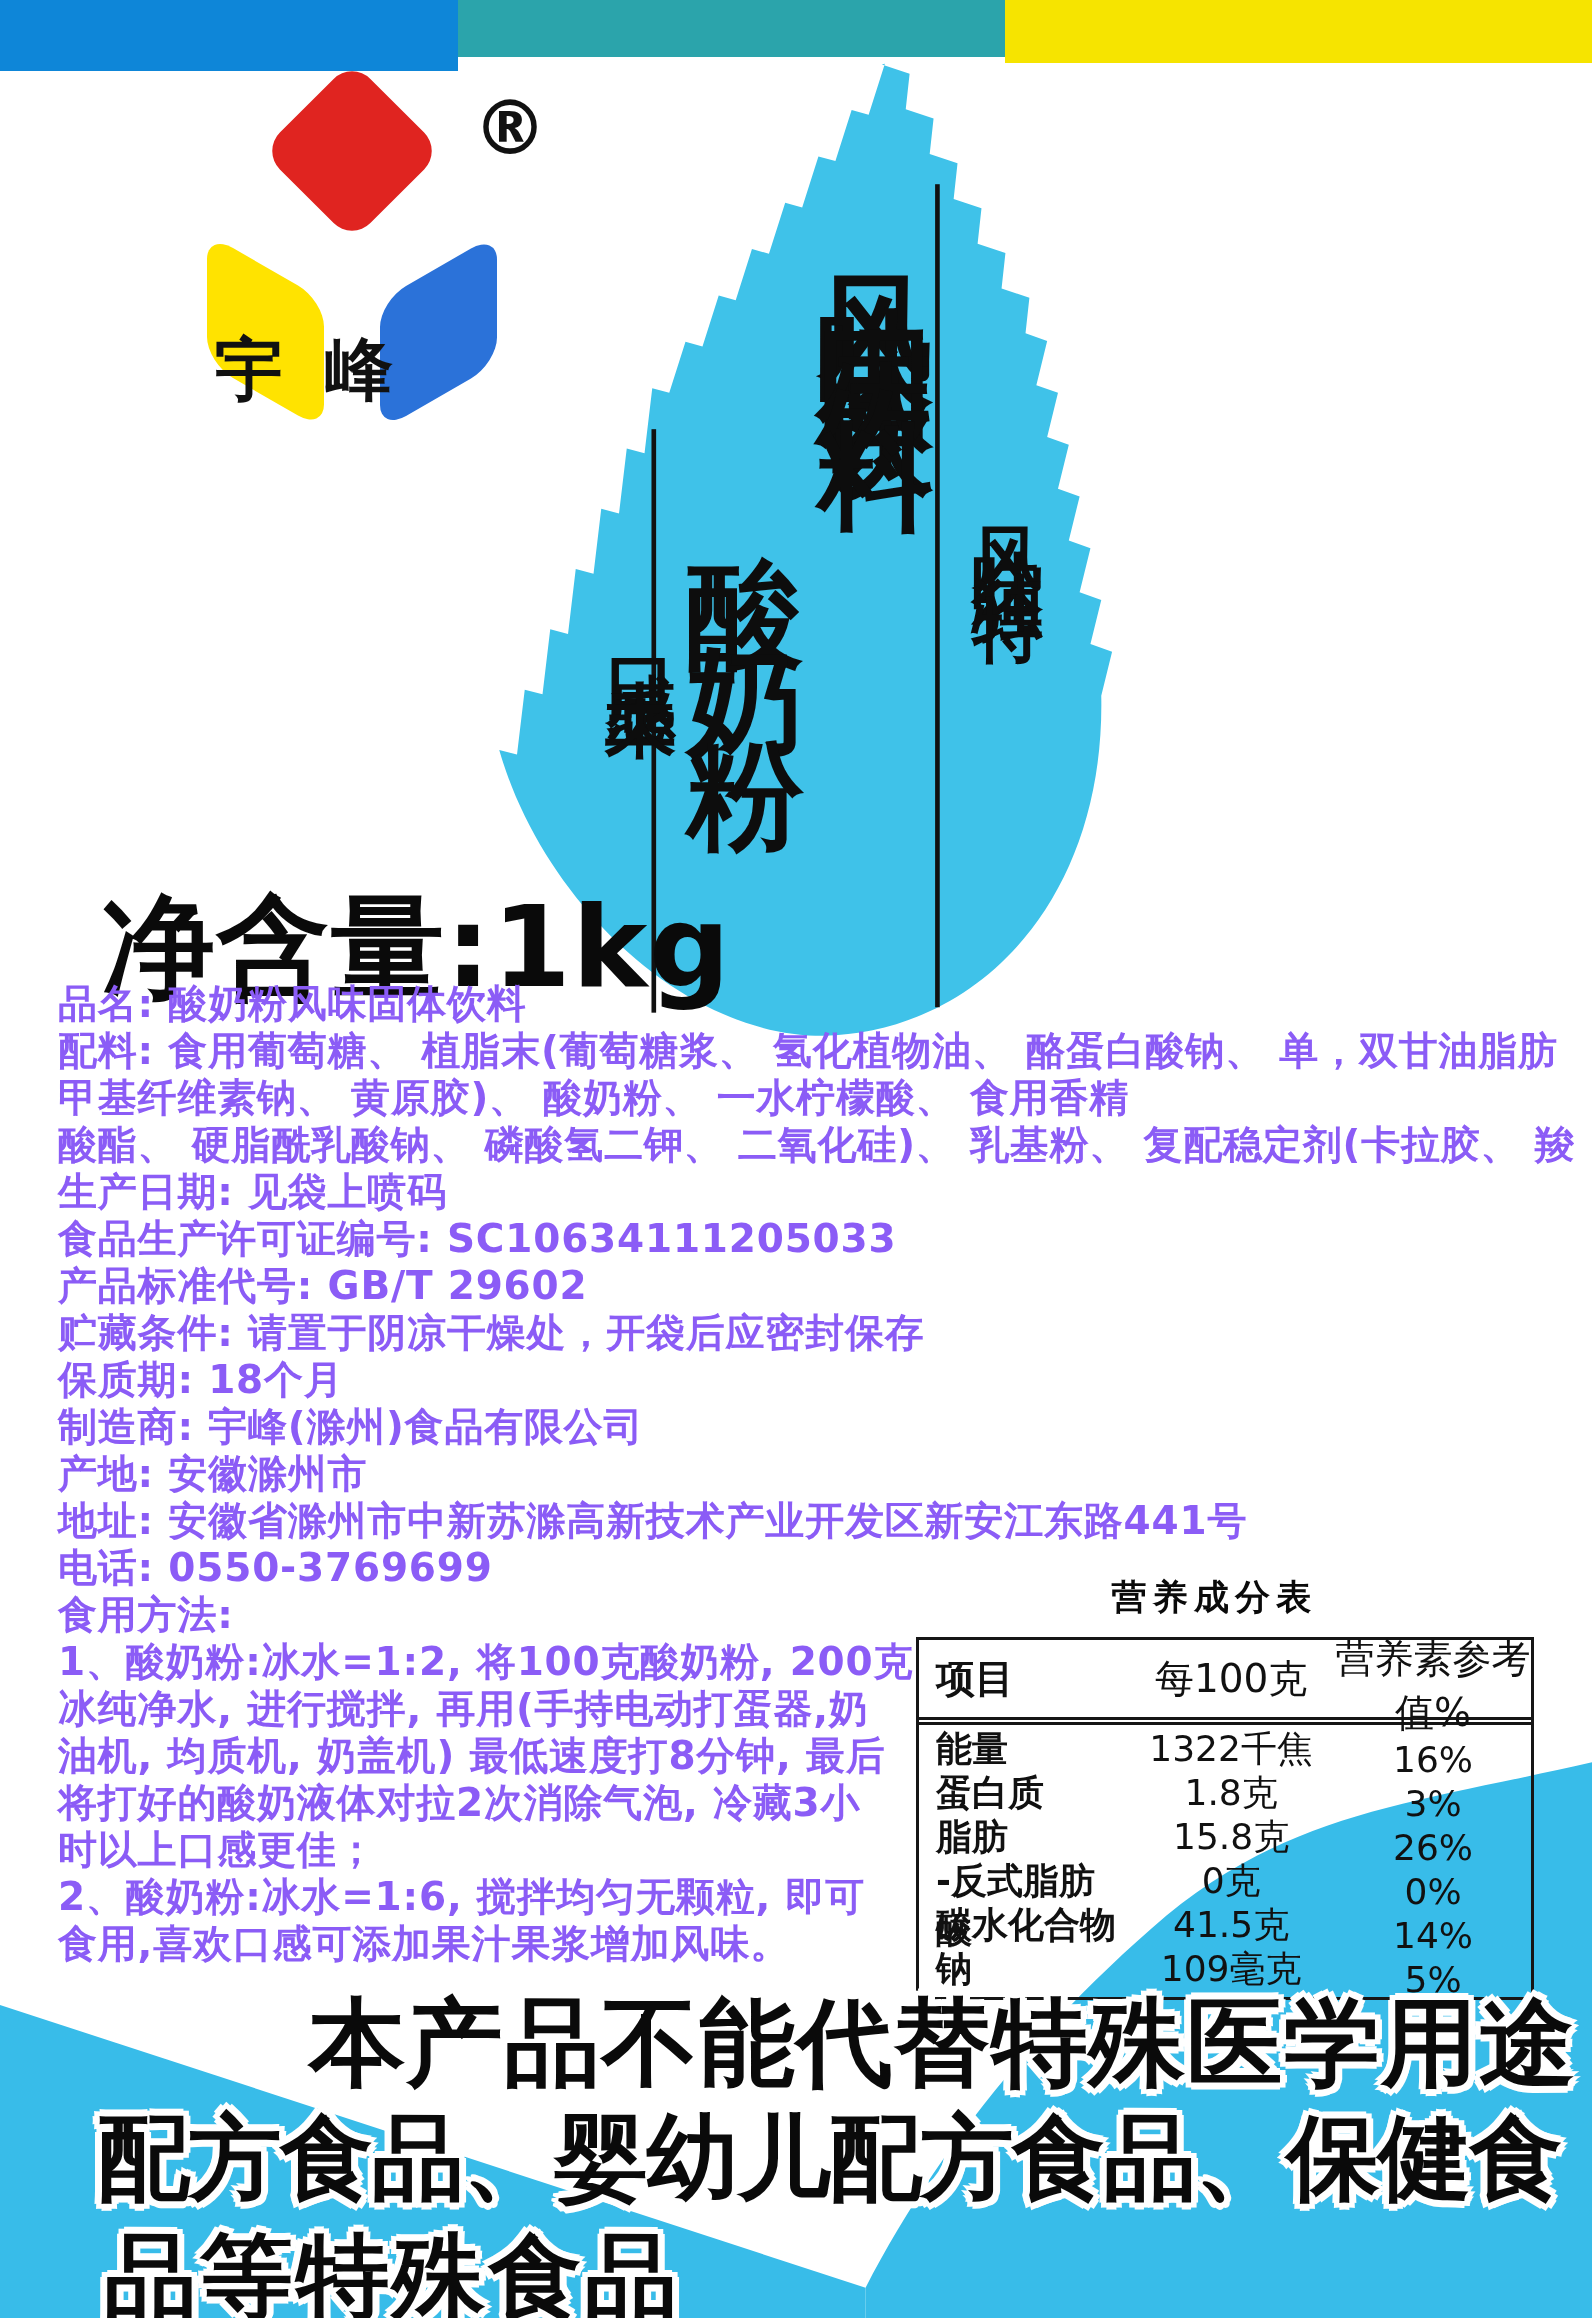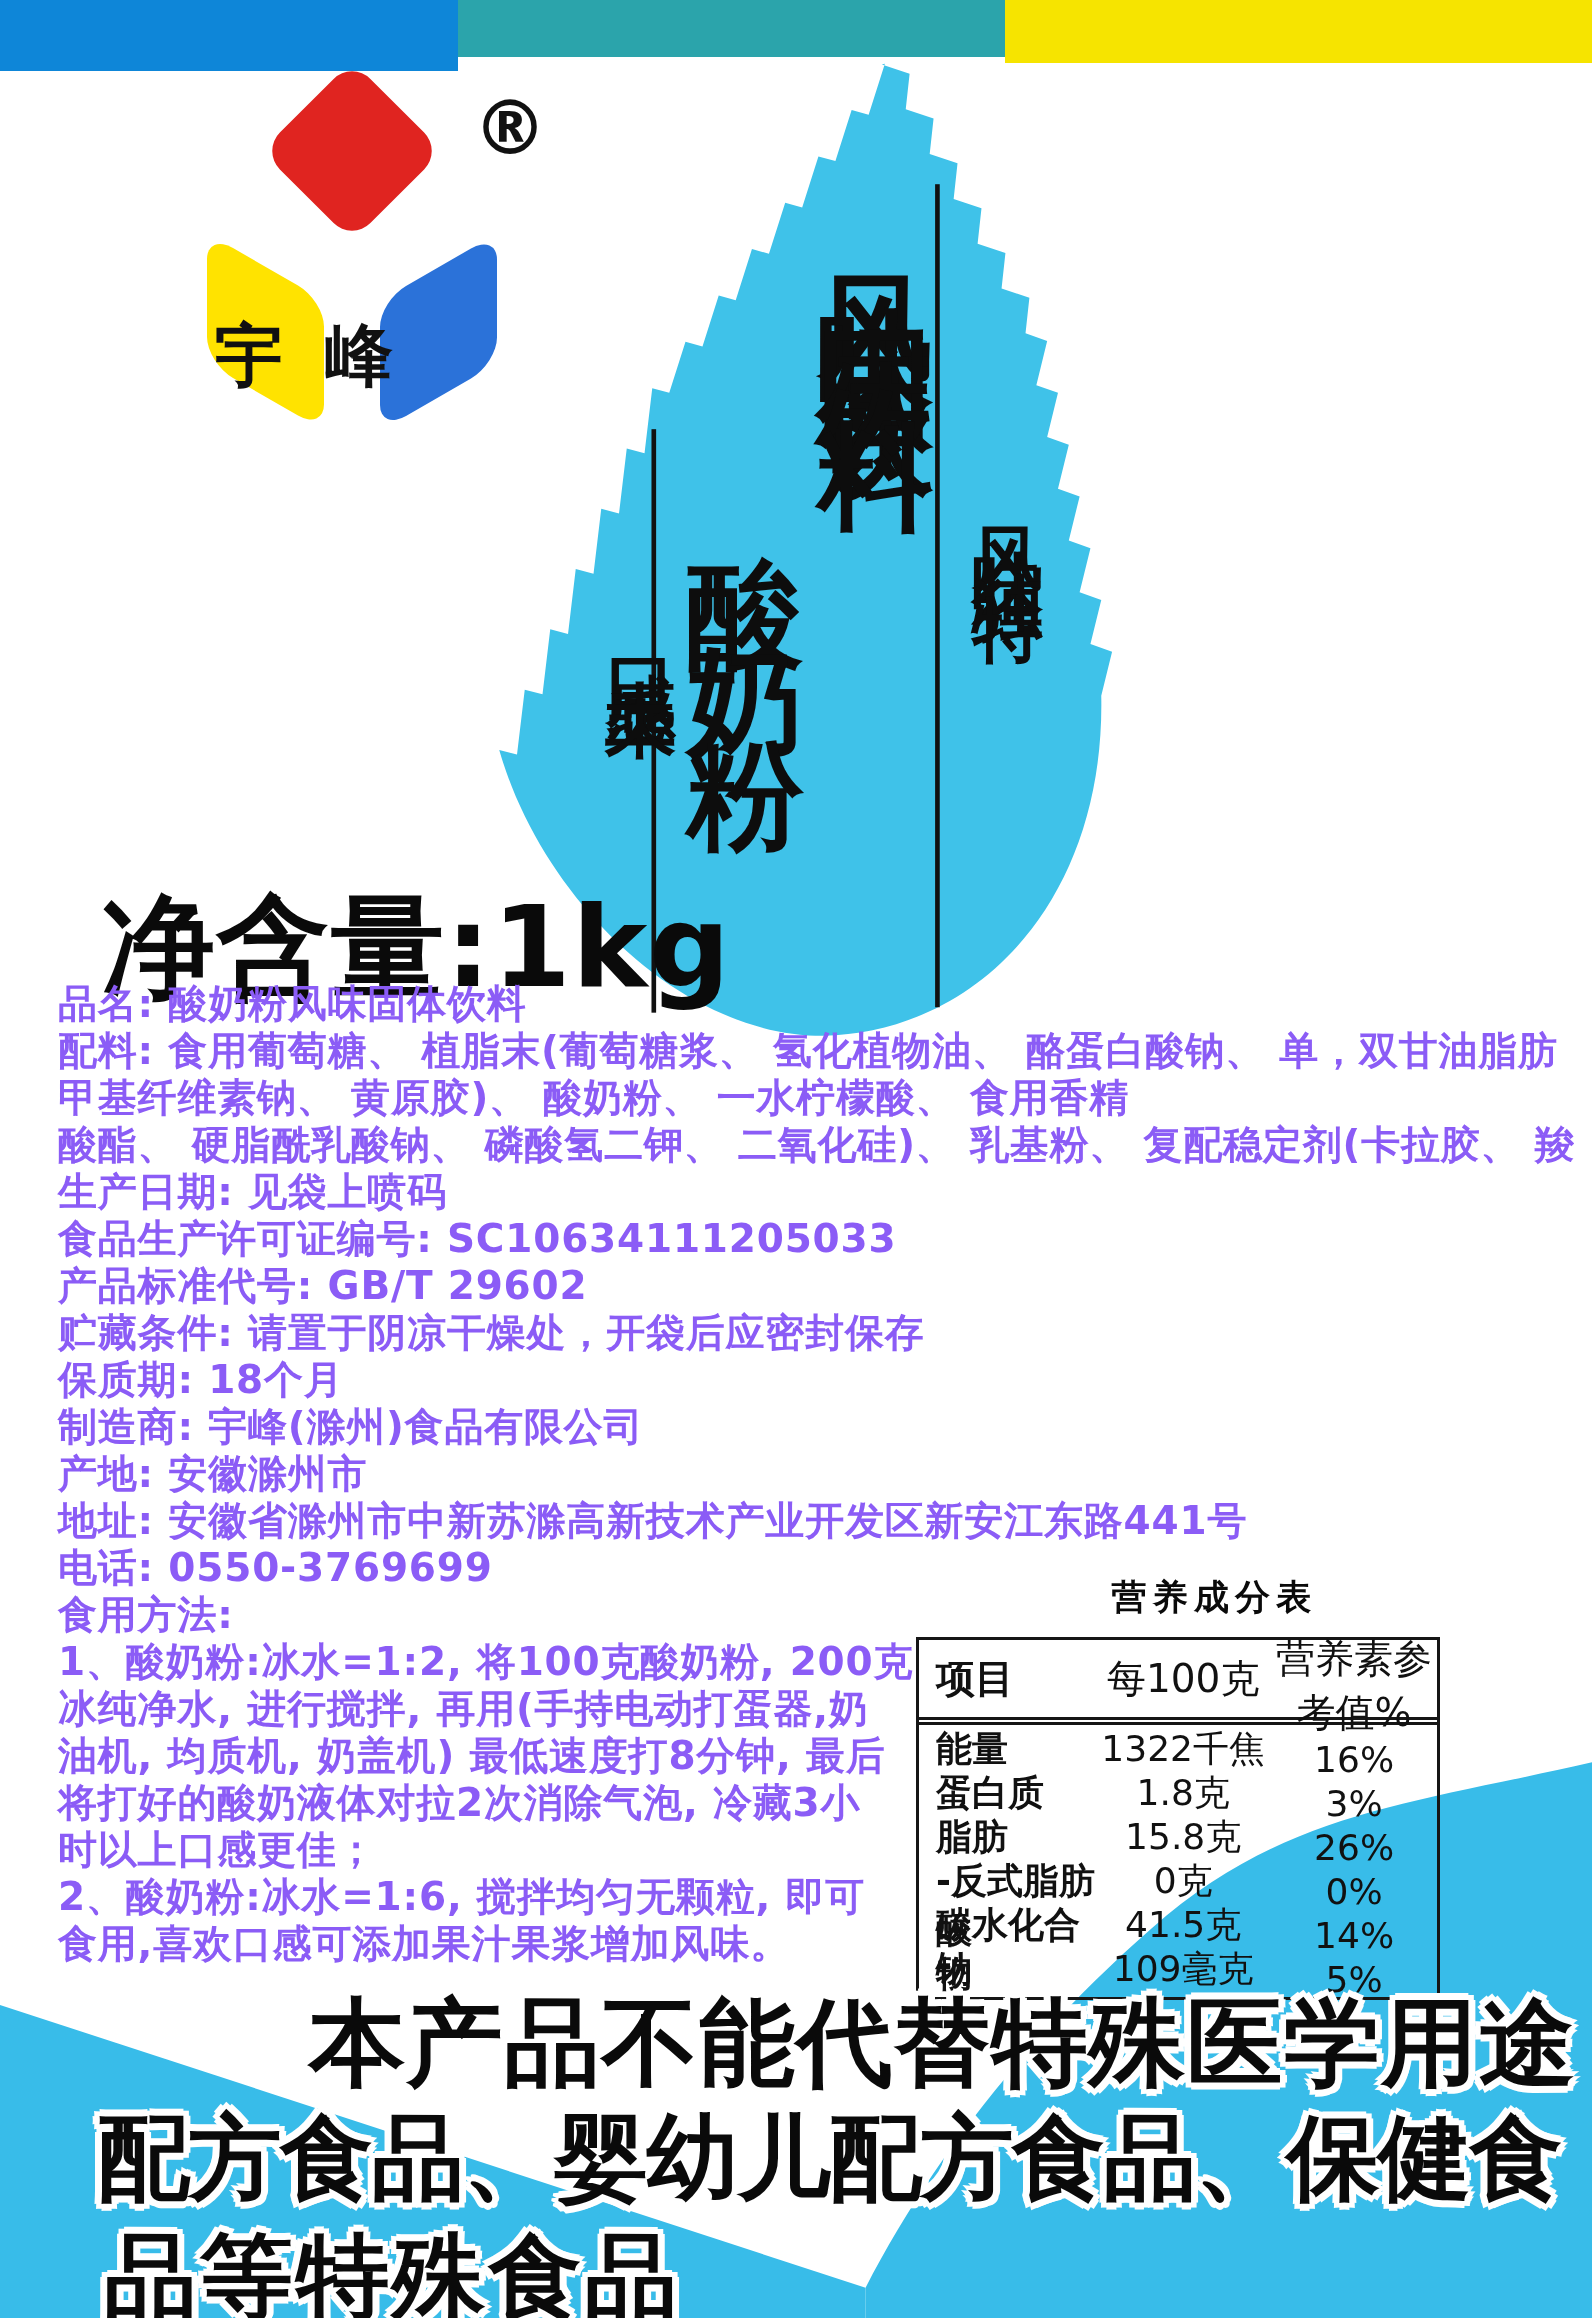--- a/index.html
+++ b/index.html
@@ -13,35 +13,35 @@
   .bar-teal{left:458px;width:547px;height:57px;background:#2ba4ab;}
   .bar-yellow{left:1005px;width:587px;height:63px;background:#f6e400;}
   
   #art{position:absolute;left:0;top:0;width:1592px;height:2319px;}
   
   .cube-face{position:absolute;}
   .cube-red{left:288px;top:87px;width:128px;height:128px;border-radius:26px;background:#e02420;transform:rotate(45deg);}
   .cube-yellow{left:207px;top:233px;width:117px;height:130px;border-radius:26px;background:#ffe300;transform:skewY(30deg);transform-origin:0 0;}
   .cube-blue{left:380px;top:301px;width:117px;height:130px;border-radius:26px;background:#2b72d9;transform:skewY(-30deg);transform-origin:0 0;}
   .reg-mark{position:absolute;left:473px;top:91px;font-size:74px;font-weight:700;color:#111;line-height:1;}
-  .brand-name{position:absolute;left:215px;top:311px;font-size:68px;font-weight:800;letter-spacing:42px;white-space:nowrap;color:#111;}
+  .brand-name{position:absolute;left:215px;top:325px;font-size:68px;font-weight:800;letter-spacing:42px;white-space:nowrap;color:#111;}
   
   .vtext{position:absolute;writing-mode:vertical-rl;text-orientation:upright;color:#0d0d0d;white-space:nowrap;}
   .v-main1{left:666px;top:460px;font-size:117px;font-weight:800;letter-spacing:93px;}
   .v-main2{left:798px;top:184px;font-size:116px;font-weight:800;letter-spacing:28px;}
   .v-left{left:594px;top:607px;font-size:71px;font-weight:800;letter-spacing:7.7px;}
   .v-right{left:961px;top:471px;font-size:71px;font-weight:800;letter-spacing:21.6px;}
   
   .net-weight{position:absolute;left:102px;top:872px;font-size:113px;font-weight:900;letter-spacing:1.5px;color:#0a0a0a;white-space:nowrap;}
   
   .info{position:absolute;left:58px;top:980px;}
   .info .line{height:47px;line-height:47px;font-size:39px;font-weight:600;white-space:nowrap;letter-spacing:0.8px;color:#8b5cf6;}
   
   .nut-title{position:absolute;left:916px;top:1574px;width:597px;text-align:center;font-size:35px;font-weight:800;letter-spacing:6.2px;color:#0a0a0a;}
-  .nut-table{position:absolute;left:916px;top:1637px;width:524px;height:363px;border:3.9px solid #161616;box-sizing:border-box;background:transparent;}
+  .nut-table{position:absolute;left:916px;top:1637px;width:618px;height:363px;border:3.9px solid #161616;box-sizing:border-box;background:transparent;}
   .nut-header{display:flex;align-items:center;height:77px;border-bottom:8.5px double #161616;font-size:39px;font-weight:700;}
   .nut-row{display:flex;align-items:flex-start;height:44px;font-size:36px;}
   .nut-c1{width:34%;padding-left:17px;box-sizing:border-box;text-align:left;font-weight:700;}
   .nut-c2{width:34%;text-align:center;font-weight:500;}
   .nut-c3{width:32%;text-align:center;font-weight:500;margin-top:14px;}
   
   .warn{position:absolute;color:#0a0a0a;font-weight:900;white-space:nowrap;
     text-shadow:-7px 0 0 #fff,7px 0 0 #fff,0 -7px 0 #fff,0 7px 0 #fff,-5.4px -5.4px 0 #fff,5.4px 5.4px 0 #fff,-5.4px 5.4px 0 #fff,5.4px -5.4px 0 #fff;}
   .warn1{left:309px;top:1980px;font-size:96px;letter-spacing:1.5px;}
   .warn2{left:97px;top:2096px;font-size:93px;letter-spacing:-1.5px;}

